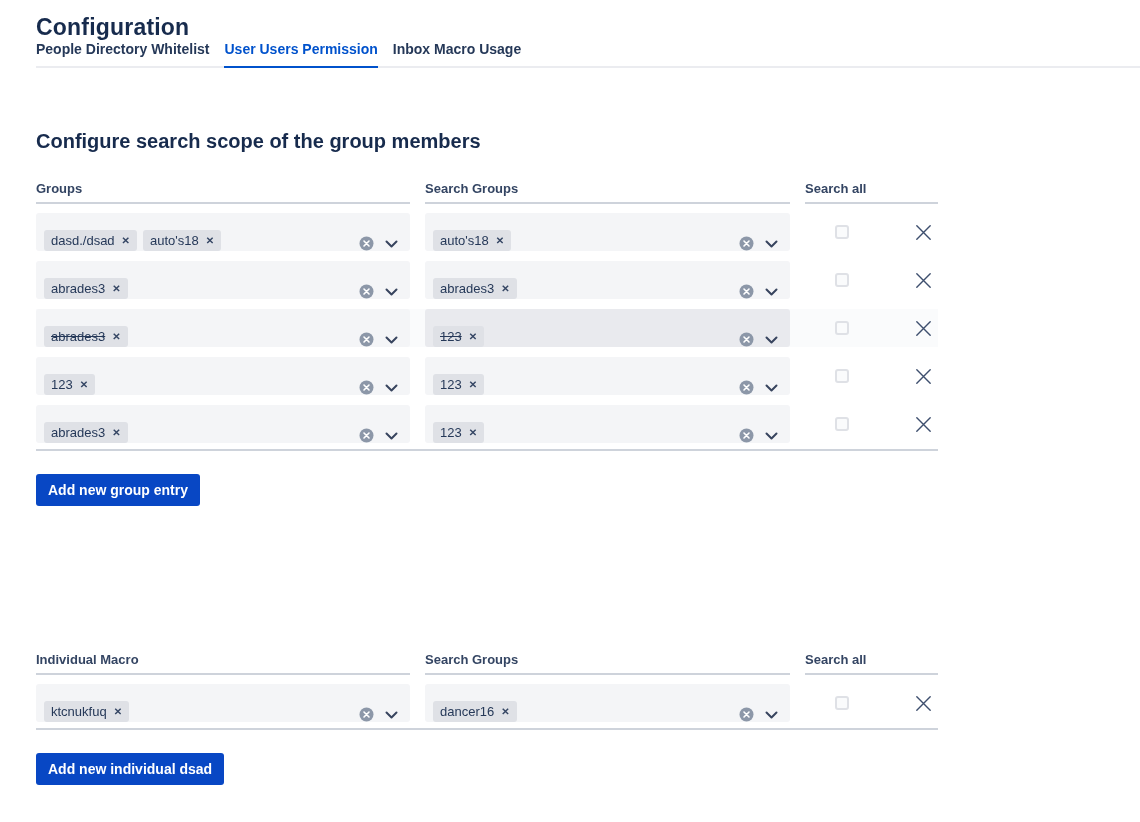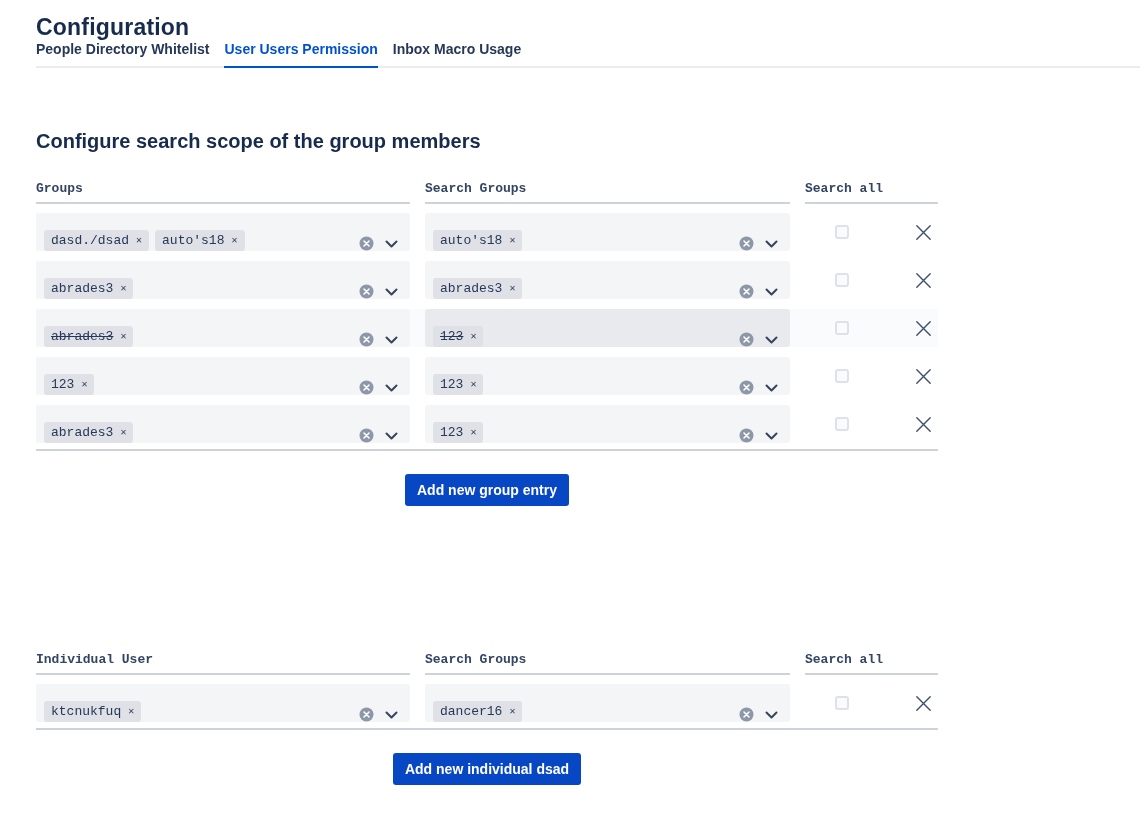--- a/index.html
+++ b/index.html
@@ -9,39 +9,39 @@
   }
   *{box-sizing:border-box;margin:0;padding:0;}
   html,body{width:1140px;height:822px;overflow:hidden;}
   body{background:#fff;font-family:"Liberation Sans",sans-serif;color:var(--ink);}
   .content{padding-left:36px;width:1056px;}
   .page-title{margin-top:14px;font-size:23px;font-weight:700;letter-spacing:.2px;}
   .tabs{display:flex;gap:15px;border-bottom:2px solid var(--tabrule);width:1104px;}
   .tab{font-size:14px;font-weight:700;color:#253858;padding-bottom:9px;cursor:pointer;white-space:nowrap;}
   .tab.active{color:var(--accent);border-bottom:2px solid var(--accent);margin-bottom:-2px;}
   .section-heading{margin-top:62px;font-size:20px;font-weight:700;}
-  .tablewrap{width:902px;font-family:Liberation Mono, monospace;}
+  .tablewrap{width:902px;}
   .trow{display:grid;grid-template-columns:374px 365px 133px;column-gap:15px;}
   .thead{margin-top:28px;}
   .thead .th{font-size:13px;font-weight:700;color:var(--subink);padding-bottom:6px;border-bottom:2px solid var(--rule);}
   .rows{padding-top:9px;border-bottom:2px solid var(--rule);}
   .trow.data{margin-bottom:10px;}
   .trow.data:last-child{margin-bottom:6px;}
   .trow.data.tinted{background:var(--tint);}
   .field{height:38px;background:var(--field);border-radius:3px;display:flex;align-items:flex-end;padding:0 8px;}
   .field.selected{background:var(--fieldsel);}
   .chip{display:inline-flex;align-items:center;gap:7px;background:var(--chip);border-radius:3px;padding:3px 7px;margin-right:6px;font-size:13px;color:#253858;white-space:nowrap;}
   .chip .lbl.struck{text-decoration:line-through;}
   .chip .rm{font-size:10px;font-weight:700;color:#344563;cursor:pointer;line-height:1;}
   .fctrl{margin-left:auto;display:flex;align-items:center;gap:11px;padding-right:4px;}
   .fctrl .ic{display:flex;align-items:center;cursor:pointer;}
   .acell{display:flex;align-items:center;}
   .cbx{width:14px;height:14px;border:2px solid #DFE1E6;border-radius:3px;background:#FAFBFC;margin-left:30px;cursor:pointer;}
   .rowdel{margin-left:auto;margin-right:6px;display:flex;align-items:center;cursor:pointer;}
-  .btnrow{width:902px;display:flex;justify-content:center;margin-top:23px;}
+  .btnrow{width:902px;display:flex;justify-content:flex-start;margin-top:23px;}
   .btn{background:var(--btn);color:#fff;border:none;border-radius:3px;height:32px;padding:0 12px;font-size:14px;font-weight:700;font-family:"Liberation Sans",sans-serif;cursor:pointer;}
   .indiv{margin-top:146px;}
   .indiv .thead{margin-top:10px;}
 </style>
 </head>
 <body>
 
 <div class="content">
   <h1 class="page-title">Configuration</h1>
 
@@ -307,21 +307,21 @@
       </div>
   </div>
 
   <div class="btnrow">
     <button class="btn">Add new group entry</button>
   </div>
 
   <div class="indiv">
     <div class="tablewrap">
       <div class="trow thead">
-        <div class="th">Individual User</div>
+        <div class="th">Individual Macro</div>
         <div class="th">Search Groups</div>
         <div class="th">Search all</div>
       </div>
       <div class="rows" id="individual-rows">
           <div class="trow data">
             <div class="field">
               <span class="chip">
                 <span class="lbl">ktcnukfuq</span>
                 <span class="rm">✕</span>
               </span>

